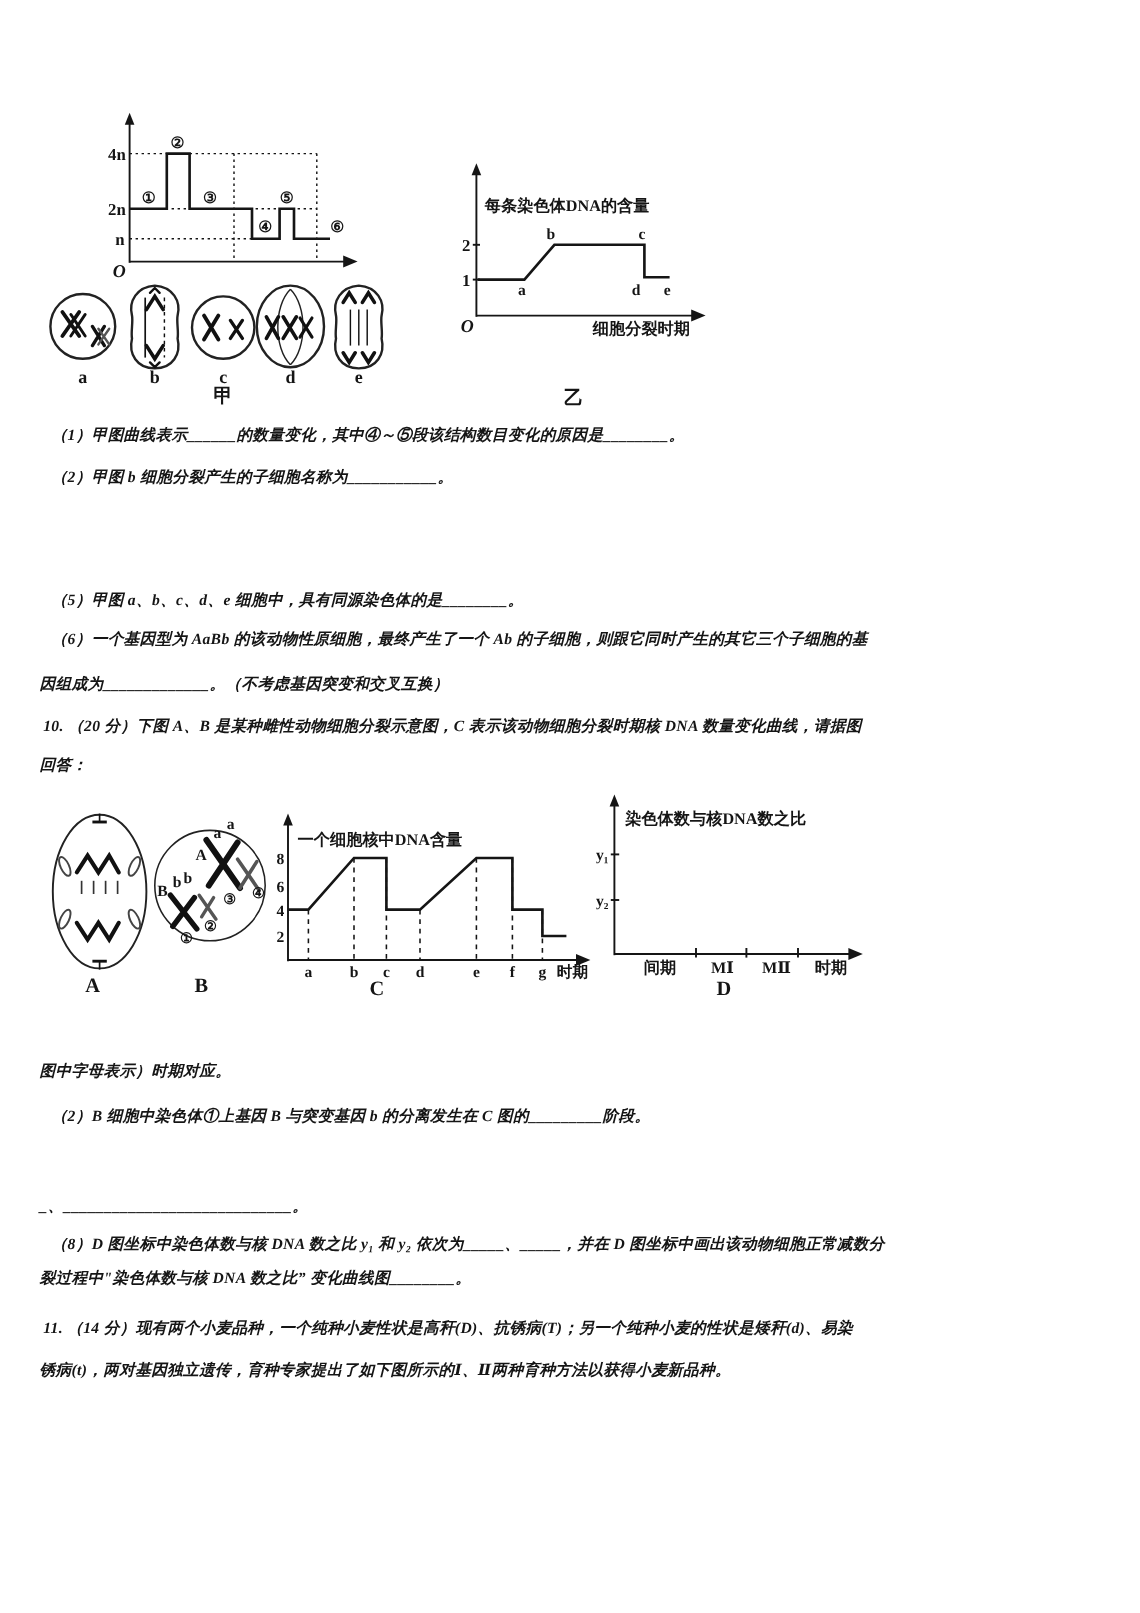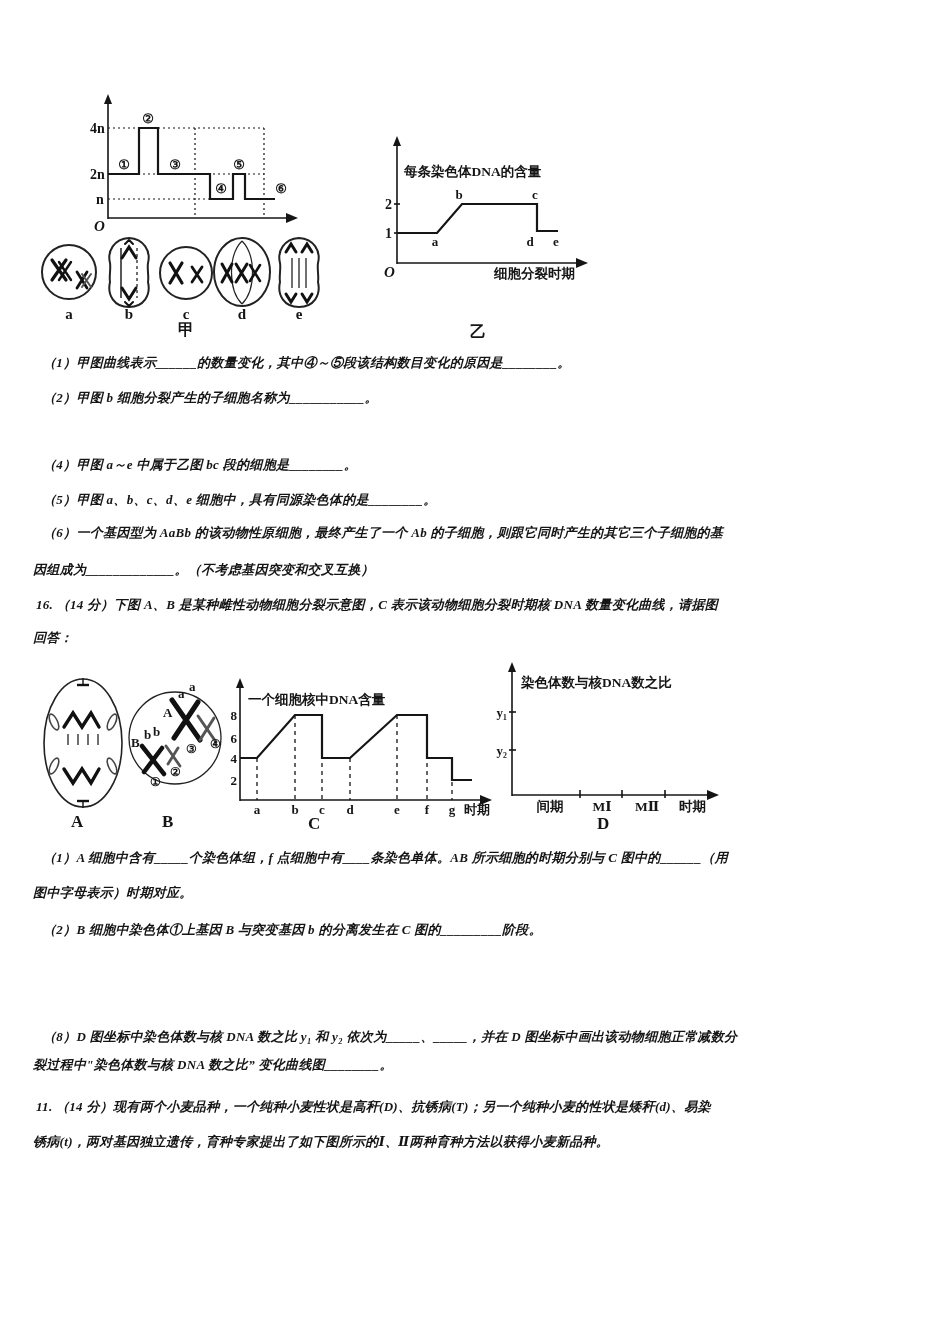--- a/index.html
+++ b/index.html
@@ -121,26 +121,25 @@
     <text x="153" y="63" font-size="13" text-anchor="middle">c</text>
     <text x="148" y="110" font-size="13" text-anchor="middle">d</text>
     <text x="174" y="110" font-size="13" text-anchor="middle">e</text>
     <text x="2" y="141" font-size="15" font-style="italic">O</text>
     <text x="112" y="142" font-size="13.5">细胞分裂时期</text>
   </svg>
   <div class="cap" style="left:470px;top:322px;font-size:16px">乙</div>
 
   <div class="tl" style="top:351px;left:43px">（1）甲图曲线表示______的数量变化，其中④～⑤段该结构数目变化的原因是________。</div>
   <div class="tl" style="top:386px;left:43px">（2）甲图 b 细胞分裂产生的子细胞名称为___________。</div>
-  <div class="tl" style="top:453px;left:43px">（4）甲图 a～e 中属于乙图 bc 段的细胞是________。</div>
   <div class="tl" style="top:488px;left:43px">（5）甲图 a、b、c、d、e 细胞中，具有同源染色体的是________。</div>
   <div class="tl" style="top:521px;left:43px">（6）一个基因型为 AaBb 的该动物性原细胞，最终产生了一个 Ab 的子细胞，则跟它同时产生的其它三个子细胞的基</div>
   <div class="tl" style="top:558px;left:33px">因组成为_____________。（不考虑基因突变和交叉互换）</div>
 
-  <div class="tl" style="top:593px;left:36px">16. （14 分）下图 A、B 是某种雌性动物细胞分裂示意图，C 表示该动物细胞分裂时期核 DNA 数量变化曲线，请据图</div>
+  <div class="tl" style="top:593px;left:36px">10. （20 分）下图 A、B 是某种雌性动物细胞分裂示意图，C 表示该动物细胞分裂时期核 DNA 数量变化曲线，请据图</div>
   <div class="tl" style="top:626px;left:33px">回答：</div>
 
   <svg style="left:38px;top:670px" width="92" height="146" viewBox="0 0 92 146">
     <ellipse class="cellwall" cx="45" cy="73" rx="39" ry="64" stroke-width="1.6" stroke="#333"></ellipse>
     <g>
       <line x1="39" y1="15" x2="51" y2="15" stroke="#111" stroke-width="2.4"></line>
       <line x1="45" y1="8" x2="45" y2="15" stroke="#111" stroke-width="1.4"></line>
       <path class="chromB" stroke-width="3.4" d="M26,57 L35,43 L44,57 L53,43 L61,57"></path>
       <ellipse cx="16" cy="52" rx="3.5" ry="8.5" transform="rotate(-25 16 52)" fill="#fff" stroke="#444" stroke-width="1.6"></ellipse>
       <ellipse cx="74" cy="52" rx="3.5" ry="8.5" transform="rotate(25 74 52)" fill="#fff" stroke="#444" stroke-width="1.6"></ellipse>
@@ -226,22 +225,22 @@
     <line class="axis" x1="83" y1="130" x2="83" y2="138" stroke-width="1.3"></line>
     <line class="axis" x1="125" y1="130" x2="125" y2="138" stroke-width="1.3"></line>
     <line class="axis" x1="168" y1="130" x2="168" y2="138" stroke-width="1.3"></line>
     <text x="53" y="151" font-size="13.5" text-anchor="middle">间期</text>
     <text x="105" y="151" font-size="13.5" text-anchor="middle">MⅠ</text>
     <text x="150" y="151" font-size="13.5" text-anchor="middle">MⅡ</text>
     <text x="182" y="151" font-size="13.5">时期</text>
   </svg>
   <div class="cap" style="left:597px;top:814px">D</div>
 
-  <div class="tl" style="top:846px;left:43px">（1）A 细胞中含有_____个染色体组，f 点细胞中有____条染色单体。AB 所示细胞的时期分别与 C 图中的______（用</div>
   <div class="tl" style="top:881px;left:33px">图中字母表示）时期对应。</div>
   <div class="tl" style="top:918px;left:43px">（2）B 细胞中染色体①上基因 B 与突变基因 b 的分离发生在 C 图的_________阶段。</div>
+  <div class="tl" style="top:993px;left:33px">_、____________________________。</div>
   <div class="tl" style="top:1025px;left:43px">（8）D 图坐标中染色体数与核 DNA 数之比 y₁ 和 y₂ 依次为_____、_____，并在 D 图坐标中画出该动物细胞正常减数分</div>
   <div class="tl" style="top:1053px;left:33px">裂过程中"染色体数与核 DNA 数之比” 变化曲线图________。</div>
 
   <div class="tl" style="top:1095px;left:36px">11. （14 分）现有两个小麦品种，一个纯种小麦性状是高秆(D)、抗锈病(T)；另一个纯种小麦的性状是矮秆(d)、易染</div>
   <div class="tl" style="top:1130px;left:33px">锈病(t)，两对基因独立遗传，育种专家提出了如下图所示的Ⅰ、Ⅱ两种育种方法以获得小麦新品种。</div>
 
 </div>
 
 </body></html>

